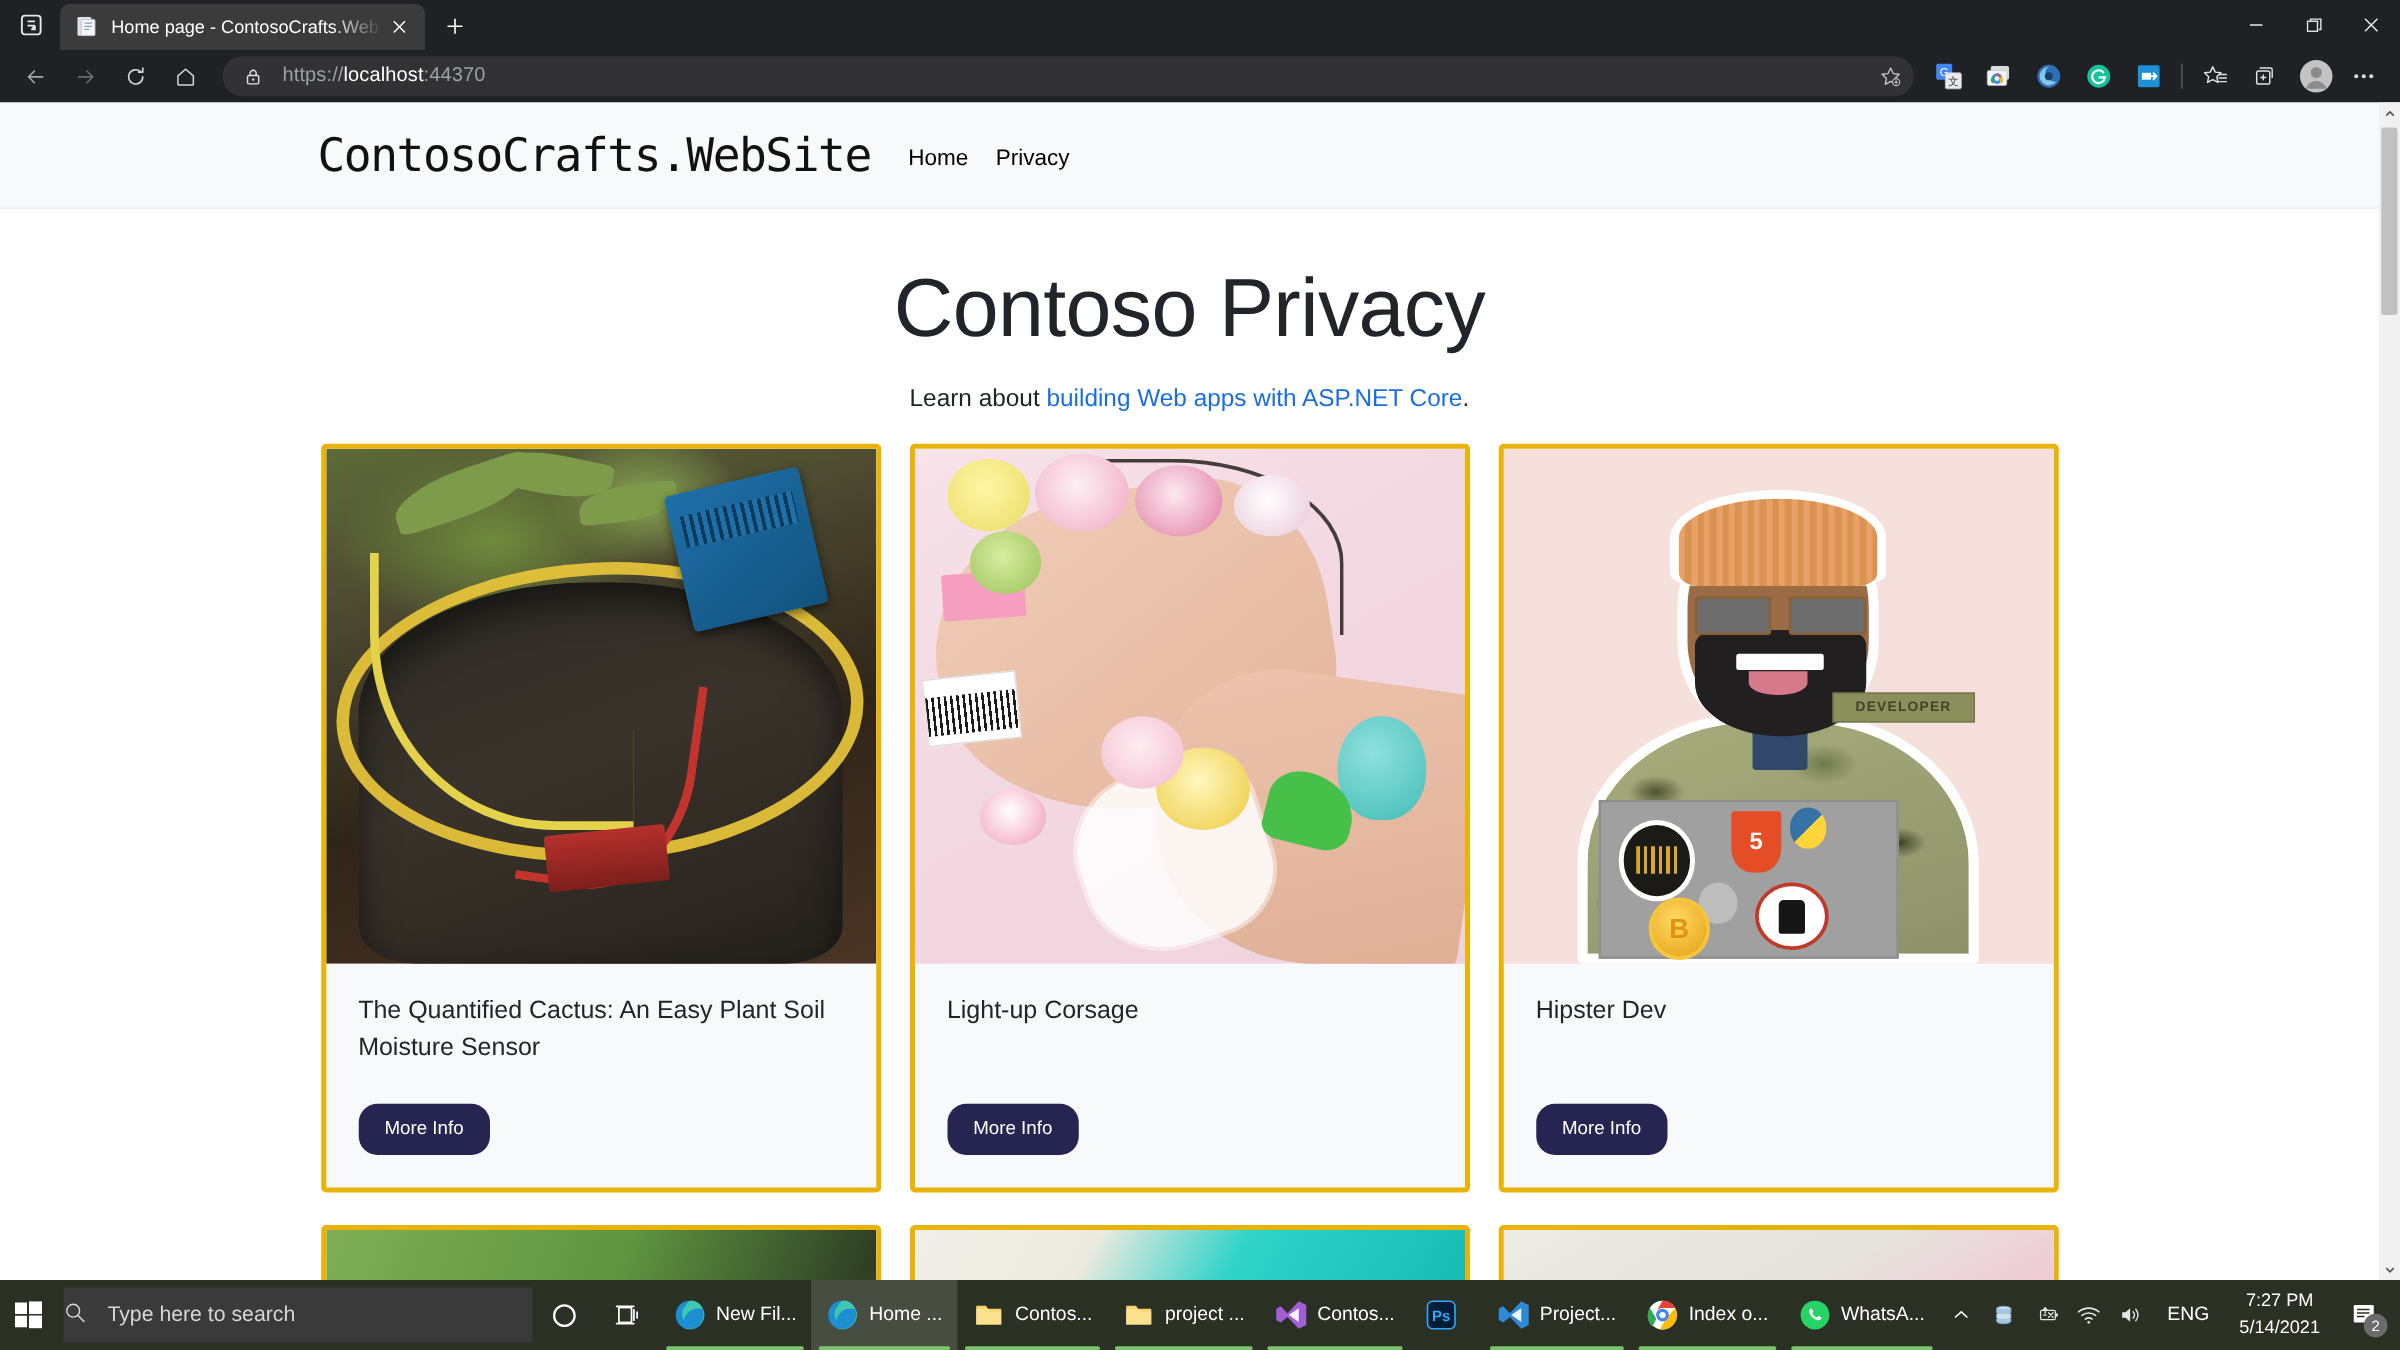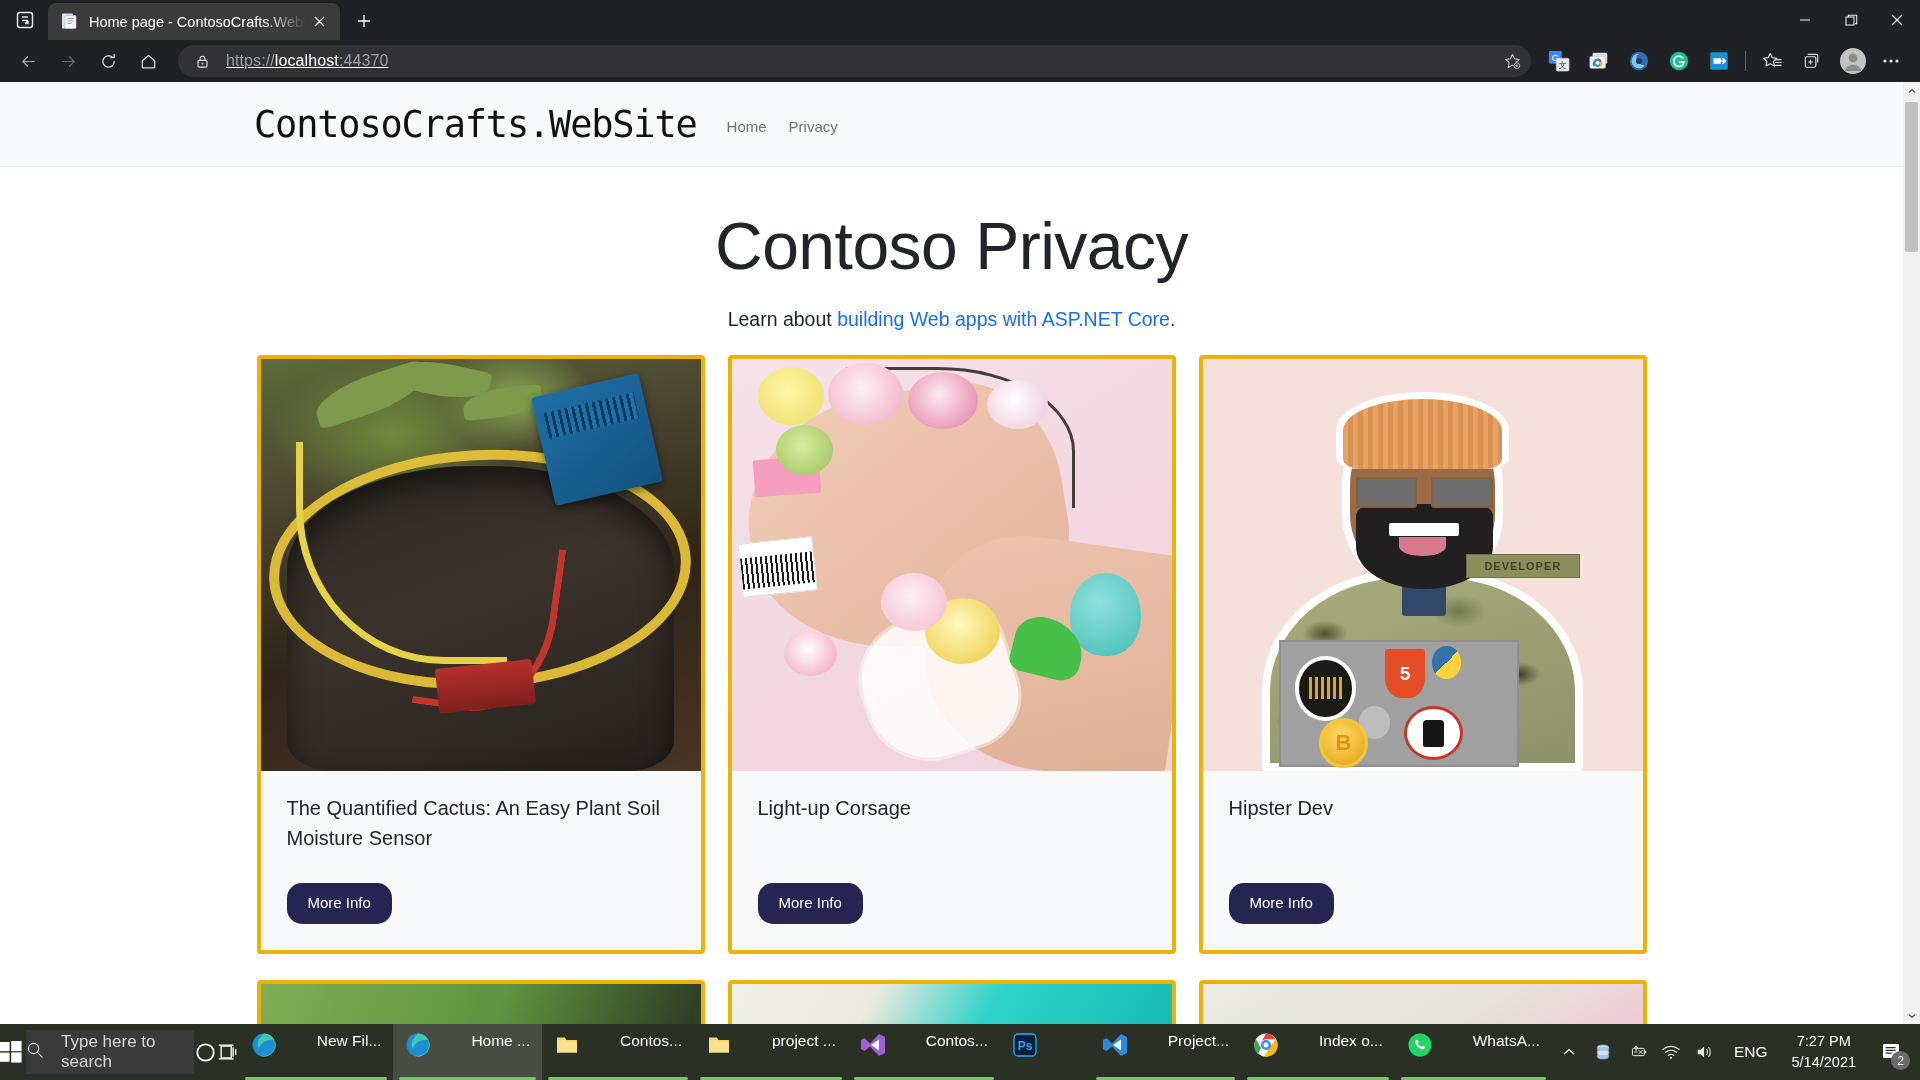--- a/index.html
+++ b/index.html
@@ -39,21 +39,21 @@
   .win-ctl { width:46px; height:40px; display:flex; align-items:center; justify-content:center; }
 
   
   #toolbar { position:relative; height:42px; background:#202124; display:flex; align-items:center; padding:0 8px; }
   .nav-btn { width:36px; height:32px; display:flex; align-items:center; justify-content:center; border-radius:5px; margin:0 2px; }
   #address-bar {
     flex:1; height:32px; background:#323234; border-radius:16px; margin:0 8px 0 10px;
     display:flex; align-items:center; padding:0 6px 0 14px; position:relative;
   }
   #site-lock { width:20px; height:20px; flex:0 0 20px; display:flex; align-items:center; justify-content:center; margin-right:14px; }
-  #url-text { flex:1; font-size:16px; color:#ffffff; letter-spacing:.1px; white-space:nowrap;text-decoration:underline; }
+  #url-text { flex:1; font-size:16px; color:#ffffff; letter-spacing:.1px; white-space:nowrap; }
   #url-text .u-scheme { color:#9aa0a6; }
   #url-text .u-port { color:#9aa0a6; }
   #fav-add { width:26px; height:26px; display:flex; align-items:center; justify-content:center; }
   .ext-icon { width:34px; height:32px; display:flex; align-items:center; justify-content:center; margin:0 3px; }
   .tb-sep { width:1px; height:20px; background:#5f6368; margin:0 6px; }
   #profile-btn { width:34px; height:34px; display:flex; align-items:center; justify-content:center; margin:0 4px; }
   #more-btn { width:34px; height:32px; display:flex; align-items:center; justify-content:center; margin-right:4px; }
 
   
   #viewport { position:absolute; left:0; top:82px; width:1920px; height:942px; background:#ffffff; overflow:hidden; }
@@ -62,21 +62,21 @@
   
   #site-nav {
     height:85px; background:#f8f9fa; border-bottom:1px solid #e9ecef;
     display:flex; align-items:center; padding-left:254px;
   }
   #brand {
     font-family:"DejaVu Sans Mono", monospace; font-size:37px; color:#111; letter-spacing:-1.2px;
     font-weight:400;
   }
   #site-nav-links { display:flex; gap:22px; margin-left:30px; padding-top:5px; }
-  .nav-link { font-size:15px; color:#737373; }
+  .nav-link { font-size:18px; color:#000000; }
 
   
   #hero { padding-top:40px; text-align:center; }
   #hero-title { font-size:66px; font-weight:400; color:#212529; letter-spacing:-.5px; line-height:1.2; }
   #hero-sub { margin-top:22px; font-size:19.5px; color:#212529; }
   #hero-sub a { color:#1a6fe0; text-decoration:none; }
 
   
   #grid { width:1390px; margin:24px auto 0; display:flex; flex-wrap:wrap; gap:0 23px; }
   .card {
@@ -284,23 +284,22 @@
   }
   #start-button { width:56px; height:56px; display:flex; align-items:center; justify-content:center; }
   #search-box {
     width:448px; height:44px; background:#3a3a3a; display:flex; align-items:center;
     margin-left:4px;
   }
   #search-placeholder { color:#d6d6d6; font-size:17px; margin-left:17px; }
   #cortana-button, #taskview-button { width:60px; height:56px; display:flex; align-items:center; justify-content:center; }
   #task-items { display:flex; align-items:center; height:56px; }
   .task-item {
-    height:56px; display:flex; padding:8px 12px; position:relative;
+    height:56px; display:flex; align-items:center; padding:8px 12px; position:relative;
     min-width:104px;
-    gap:32px;
   }
   .task-item.active { background:rgba(255,255,255,.14); }
   .task-item .ti-icon { width:26px; height:26px; flex:0 0 26px; margin-right:8px; position:relative; }
   .task-item .ti-label { color:#fff; font-size:15.5px; white-space:nowrap; }
   .task-item .ti-underline {
     position:absolute; left:6px; right:6px; bottom:0; height:3px; background:#7bc46c; border-radius:2px;
   }
   #tray { margin-left:auto; display:flex; align-items:center; height:56px; padding-right:6px; }
   .tray-icon { width:34px; height:56px; display:flex; align-items:center; justify-content:center; }
   #tray-lang { color:#fff; font-size:15.5px; padding:0 12px; }

